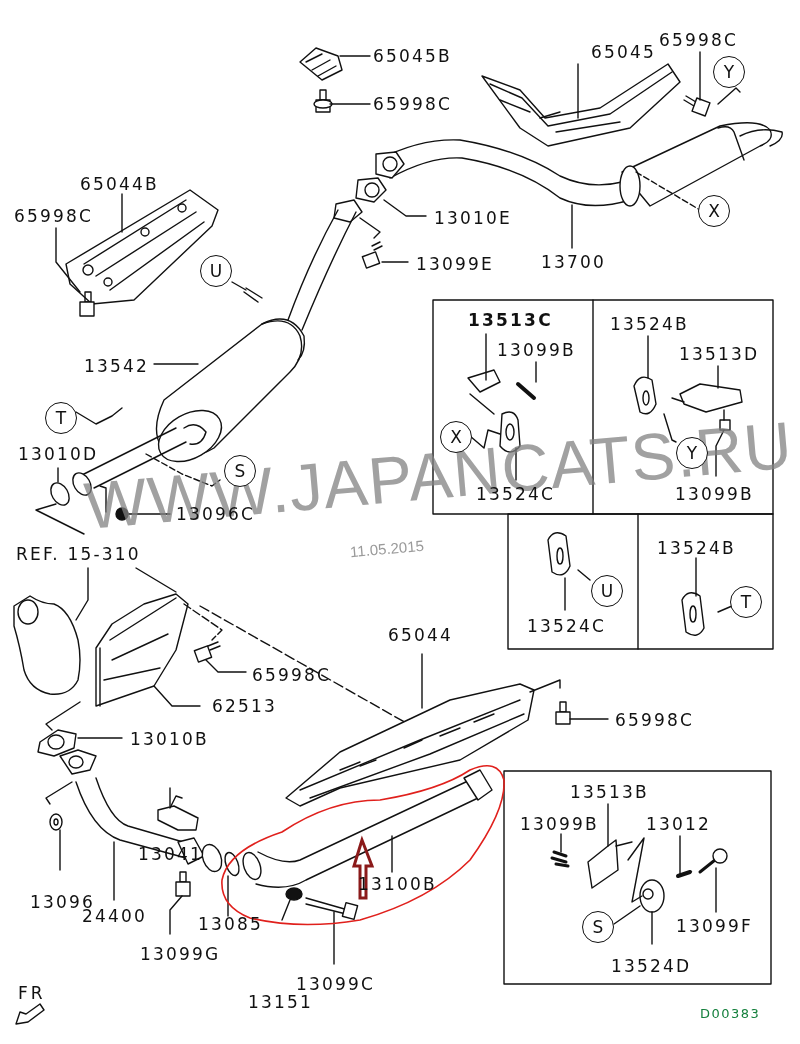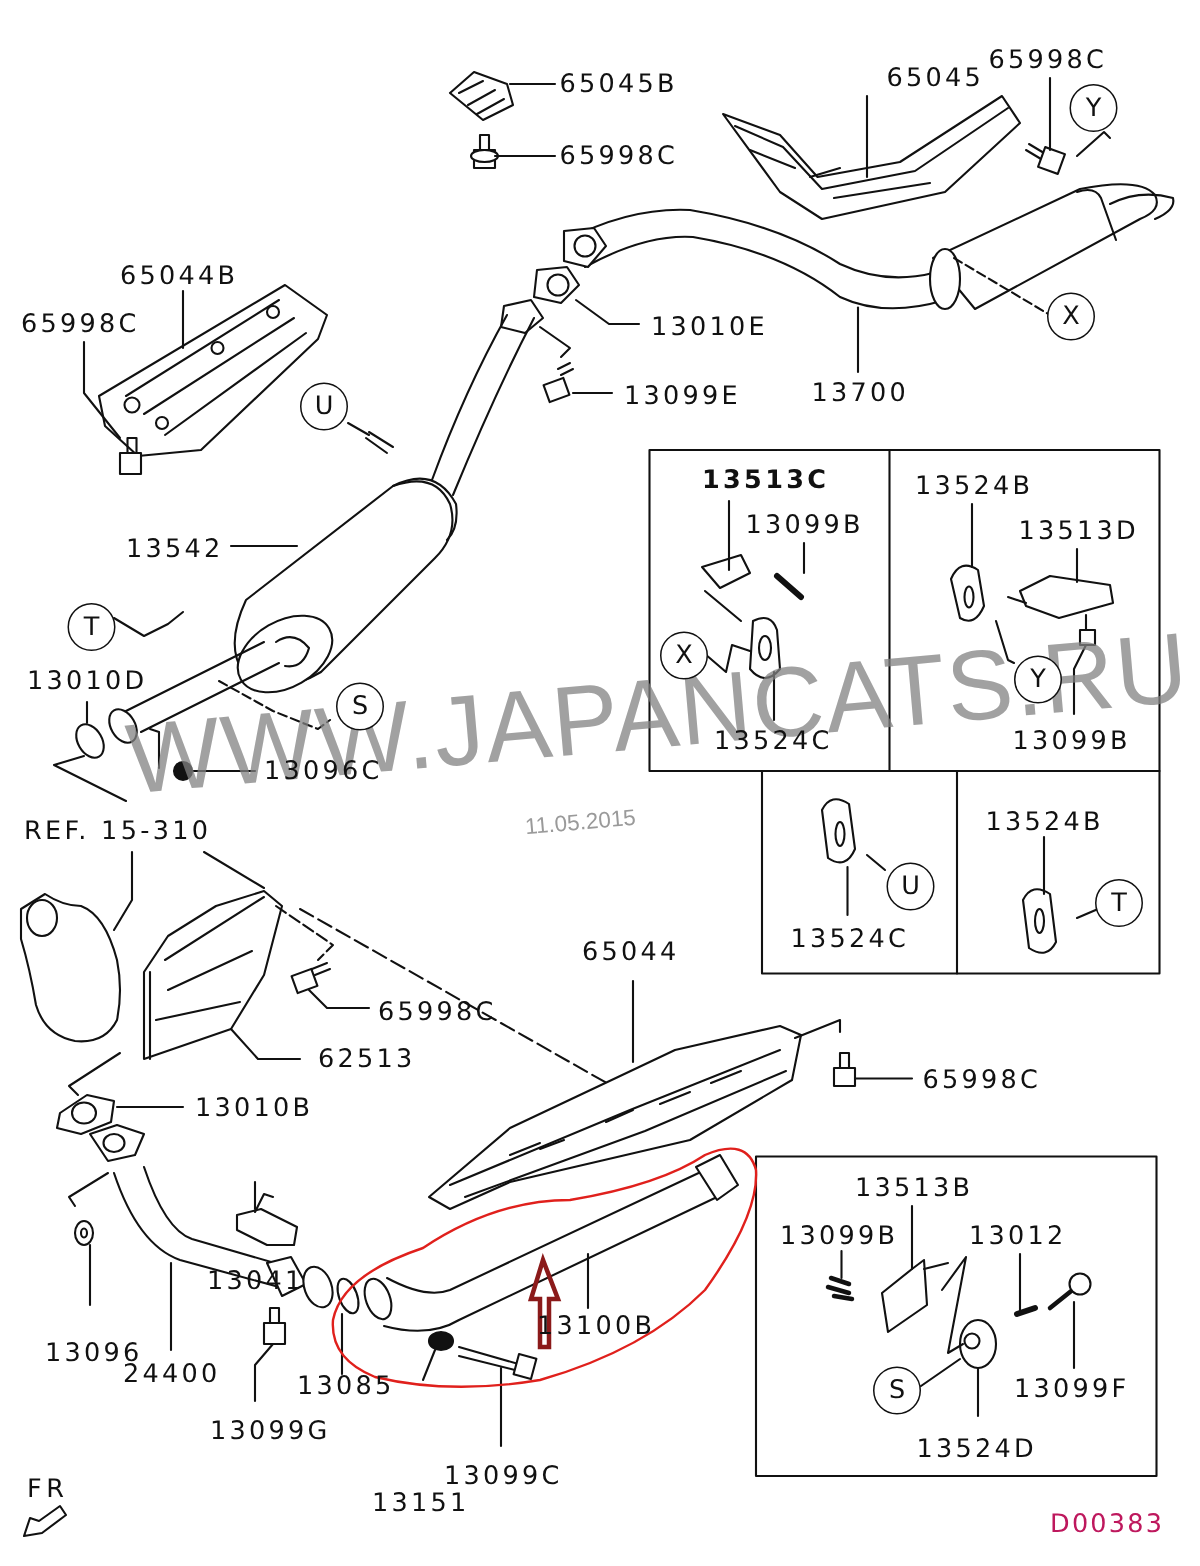--- a/index.html
+++ b/index.html
@@ -9,22 +9,22 @@
   .lbl { position: absolute; font-family: "DejaVu Sans", sans-serif; font-size: 17px;
          letter-spacing: 2.2px; color: #111; white-space: nowrap; line-height: 1; }
   .circ { position: absolute; width: 32px; height: 32px; border: 1.3px solid #111;
           border-radius: 50%; box-sizing: border-box; text-align: center; line-height: 30px;
           font-family: "DejaVu Sans", sans-serif; font-size: 17px; color: #111; background: #fff; }
   .wm { position: absolute; font-family: "Liberation Sans", sans-serif; font-size: 66px;
         color: rgba(130,130,130,0.75); white-space: nowrap; transform: rotate(-5deg);
         transform-origin: left bottom; letter-spacing: 1px; }
   .date { position: absolute; font-family: "Liberation Sans", sans-serif; font-size: 15px;
           color: #9a9a9a; transform: rotate(-5deg); }
-  .code { position: absolute; font-family: "DejaVu Sans", sans-serif; font-size: 17px;
-          letter-spacing: 1.5px; color: #be185d; }
+  .code { position: absolute; font-family: "DejaVu Sans", sans-serif; font-size: 13px;
+          letter-spacing: 1.5px; color: #15803d; }
 </style>
 </head>
 <body>
 
 <div id="diagram">
 
   <svg width="800" height="1044" viewBox="0 0 800 1044" style="position:absolute;left:0;top:0">
     <g fill="none" stroke="#111" stroke-width="1.4" stroke-linejoin="round" stroke-linecap="round">
 
       <g>

